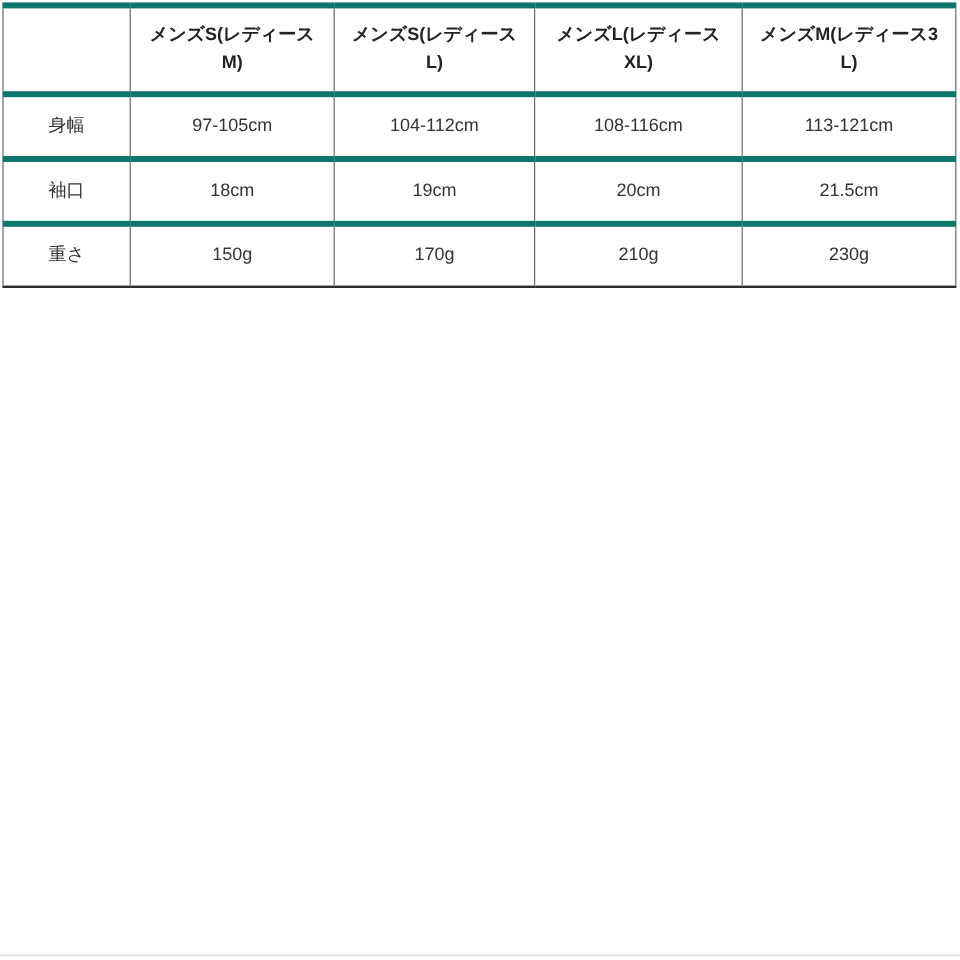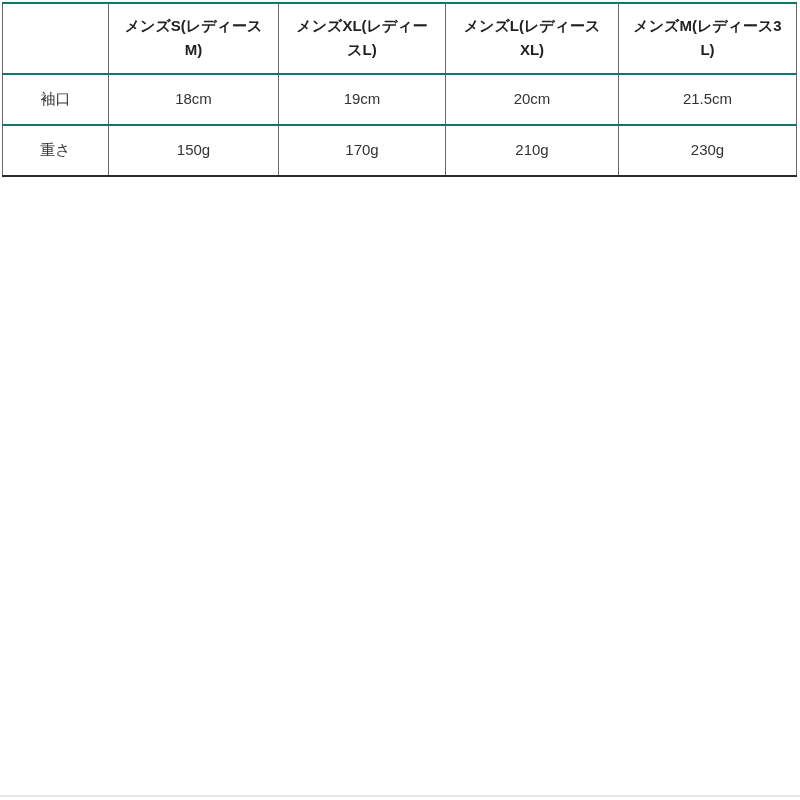--- a/index.html
+++ b/index.html
@@ -23,21 +23,21 @@
     width: 794px;
     border-collapse: collapse;
     table-layout: fixed;
     font-size: 15px;
     line-height: 24px;
   }
   table.size-chart th,
   table.size-chart td {
     border-left: 1px solid #696969;
     border-right: 1px solid #696969;
-    border-top: 2px solid #0f766e;
+    border-top: 5px solid #0f766e;
     text-align: center;
     vertical-align: top;
     word-break: break-all;
     overflow-wrap: break-word;
   }
   table.size-chart thead th {
     font-weight: bold;
     color: #222222;
     padding: 10px 13px 11px;
   }
@@ -71,26 +71,33 @@
       <col style="width:106px">
       <col style="width:170px">
       <col style="width:167px">
       <col style="width:173px">
       <col style="width:178px">
     </colgroup>
     <thead>
       <tr>
         <th></th>
         <th>メンズS(レディースM)</th>
-        <th>メンズXL(レディースL)</th>
+        <th>メンズS(レディースL)</th>
         <th>メンズL(レディースXL)</th>
         <th>メンズM(レディース3L)</th>
       </tr>
     </thead>
     <tbody>
+      <tr>
+        <th>身幅</th>
+        <td>97-105cm</td>
+        <td>104-112cm</td>
+        <td>108-116cm</td>
+        <td>113-121cm</td>
+      </tr>
       <tr>
         <th>袖口</th>
         <td>18cm</td>
         <td>19cm</td>
         <td>20cm</td>
         <td>21.5cm</td>
       </tr>
       <tr>
         <th>重さ</th>
         <td>150g</td>

